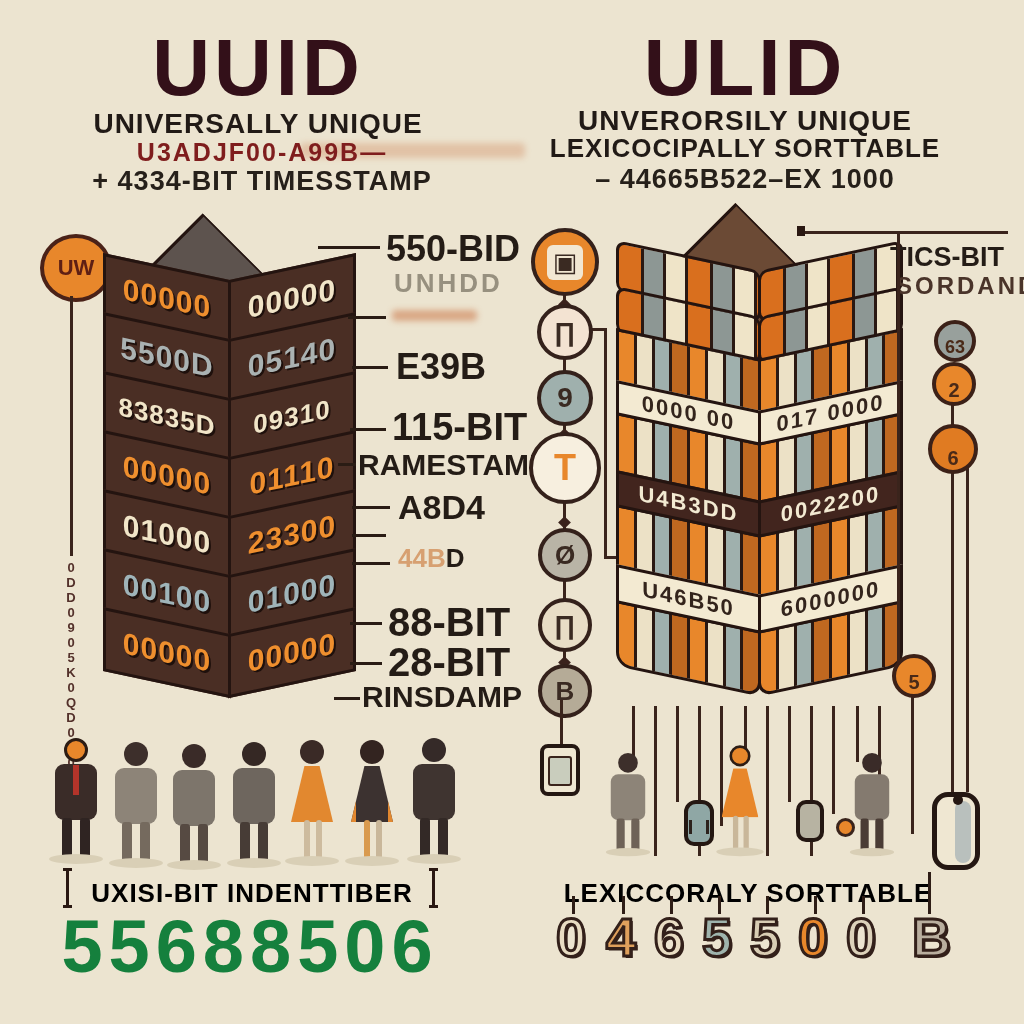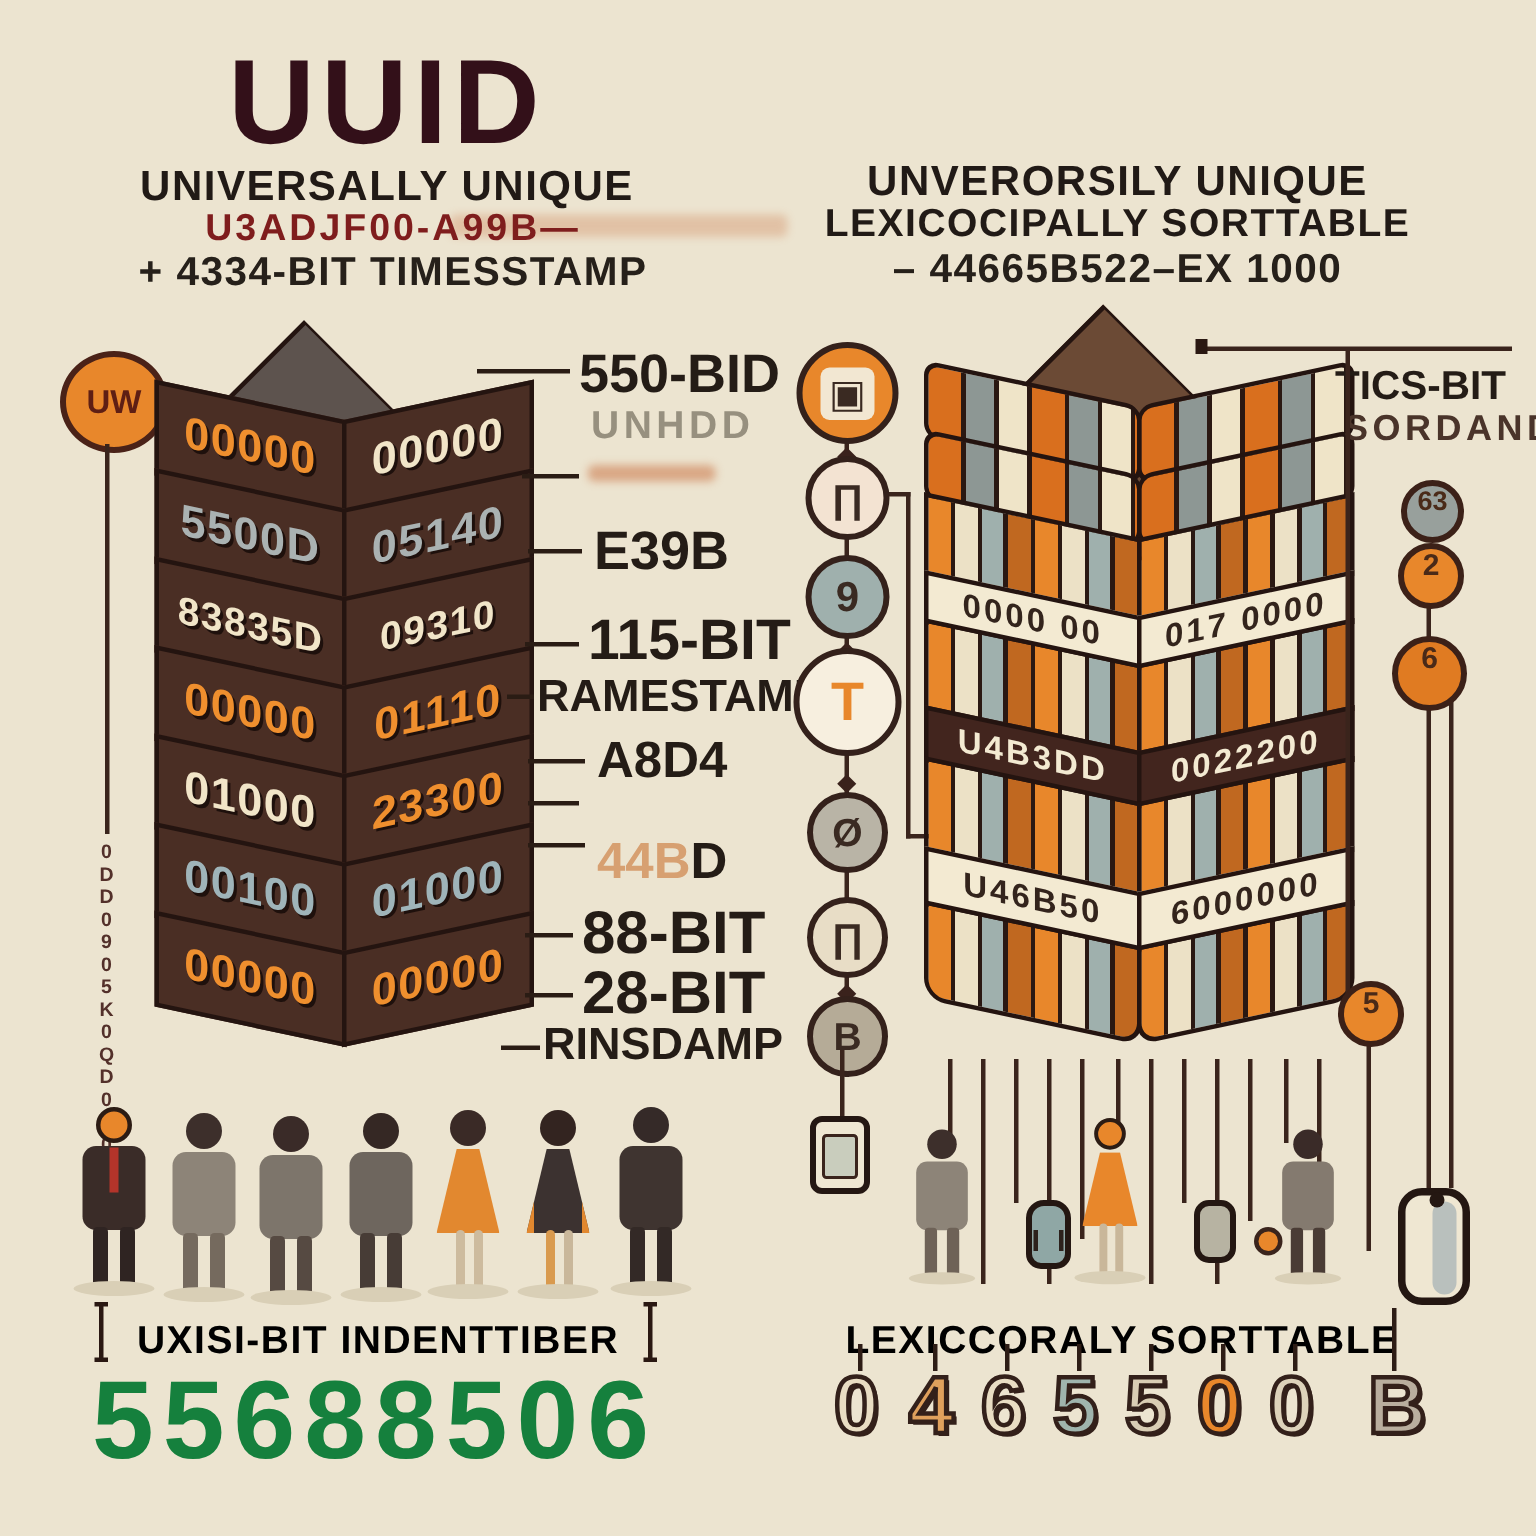--- a/index.html
+++ b/index.html
@@ -71,34 +71,35 @@
   .varrow{width:3px;height:40px;background:#2a1812;}
   .varrow:before,.varrow:after{content:"";position:absolute;left:-3px;width:9px;height:3px;background:#2a1812;}
   .varrow:before{top:0;} .varrow:after{bottom:0;}
   
   .hdigit{position:absolute;font-size:54px;font-weight:800;-webkit-text-stroke:3px #33201a;
           text-shadow:2px 2px 0 #33201a;}
   .stem{position:absolute;width:3px;background:#2e1d16;}
   
   .tag{position:absolute;box-sizing:border-box;border:4px solid #241712;background:#efe7d2;}
   .ring{position:absolute;border-radius:50%;border:3px solid #3a241c;}
-  .scirc{position:absolute;border-radius:50%;border:4px solid #3c2118;display:flex;align-items:flex-start;
+  .scirc{position:absolute;border-radius:50%;border:4px solid #3c2118;display:flex;align-items:flex-end;
          justify-content:center;font-weight:800;color:#4a2a18;box-sizing:border-box;}
 </style>
 </head>
 <body>
 
 <div id="canvas">
 
   <div class="abs ctr title" style="left:258px;top:22px;">UUID</div>
   <div class="abs ctr sub1" style="left:258px;top:108px;">UNIVERSALLY UNIQUE</div>
   <div class="abs smudge" style="left:300px;top:143px;width:225px;height:15px;"></div>
   <div class="abs ctr sub2" style="left:262px;top:138px;">U3ADJF00-A99B—</div>
   <div class="abs ctr sub3" style="left:262px;top:166px;">+ 4334-BIT TIMESSTAMP</div>
 
+  <div class="abs ctr title" style="left:745px;top:22px;">ULID</div>
   <div class="abs ctr sub1" style="left:745px;top:105px;">UNVERORSILY UNIQUE</div>
   <div class="abs ctr sub1" style="left:745px;top:133px;font-size:26px;">LEXICOCIPALLY SORTTABLE</div>
   <div class="abs ctr sub3" style="left:745px;top:164px;">– 44665B522–EX 1000</div>
 
   <div class="abs badge" style="left:40px;top:234px;">UW</div>
   <div class="abs vline" style="left:70px;top:296px;height:260px;"></div>
   <div class="abs chaincol" style="left:58px;top:560px;">0
 D
 D
 0
@@ -153,21 +154,21 @@
   <div class="abs hline leader" style="left:352px;top:366px;width:36px;"></div>
   <div class="abs lab" style="left:396px;top:346px;font-size:36px;">E39B</div>
   <div class="abs hline leader" style="left:350px;top:428px;width:36px;"></div>
   <div class="abs lab" style="left:392px;top:406px;font-size:38px;">115-BIT</div>
   <div class="abs hline leader" style="left:338px;top:463px;width:18px;"></div>
   <div class="abs lab" style="left:358px;top:448px;font-size:30px;">RAMESTAMP</div>
   <div class="abs hline leader" style="left:352px;top:506px;width:38px;"></div>
   <div class="abs lab" style="left:398px;top:488px;font-size:34px;">A8D4</div>
   <div class="abs hline leader" style="left:352px;top:534px;width:34px;"></div>
   <div class="abs hline leader" style="left:352px;top:562px;width:38px;"></div>
-  <div class="abs lab" style="left:398px;top:543px;font-size:34px;margin-top:12px;"><span class="faded">44B</span><span>D</span></div>
+  <div class="abs lab" style="left:398px;top:543px;font-size:26px;"><span class="faded">44B</span><span>D</span></div>
   <div class="abs hline leader" style="left:350px;top:622px;width:32px;"></div>
   <div class="abs lab" style="left:388px;top:600px;font-size:40px;">88-BIT</div>
   <div class="abs hline leader" style="left:350px;top:662px;width:32px;"></div>
   <div class="abs lab" style="left:388px;top:640px;font-size:40px;">28-BIT</div>
   <div class="abs hline leader" style="left:334px;top:697px;width:26px;"></div>
   <div class="abs lab" style="left:362px;top:680px;font-size:30px;">RINSDAMP</div>
 
   <div class="abs vline" style="left:563px;top:294px;height:424px;"></div>
   <div class="abs" style="left:592px;top:328px;width:12px;height:228px;border-top:3px solid #3a241c;border-right:3px solid #3a241c;"></div>
   <div class="abs hline" style="left:604px;top:556px;width:16px;"></div>

